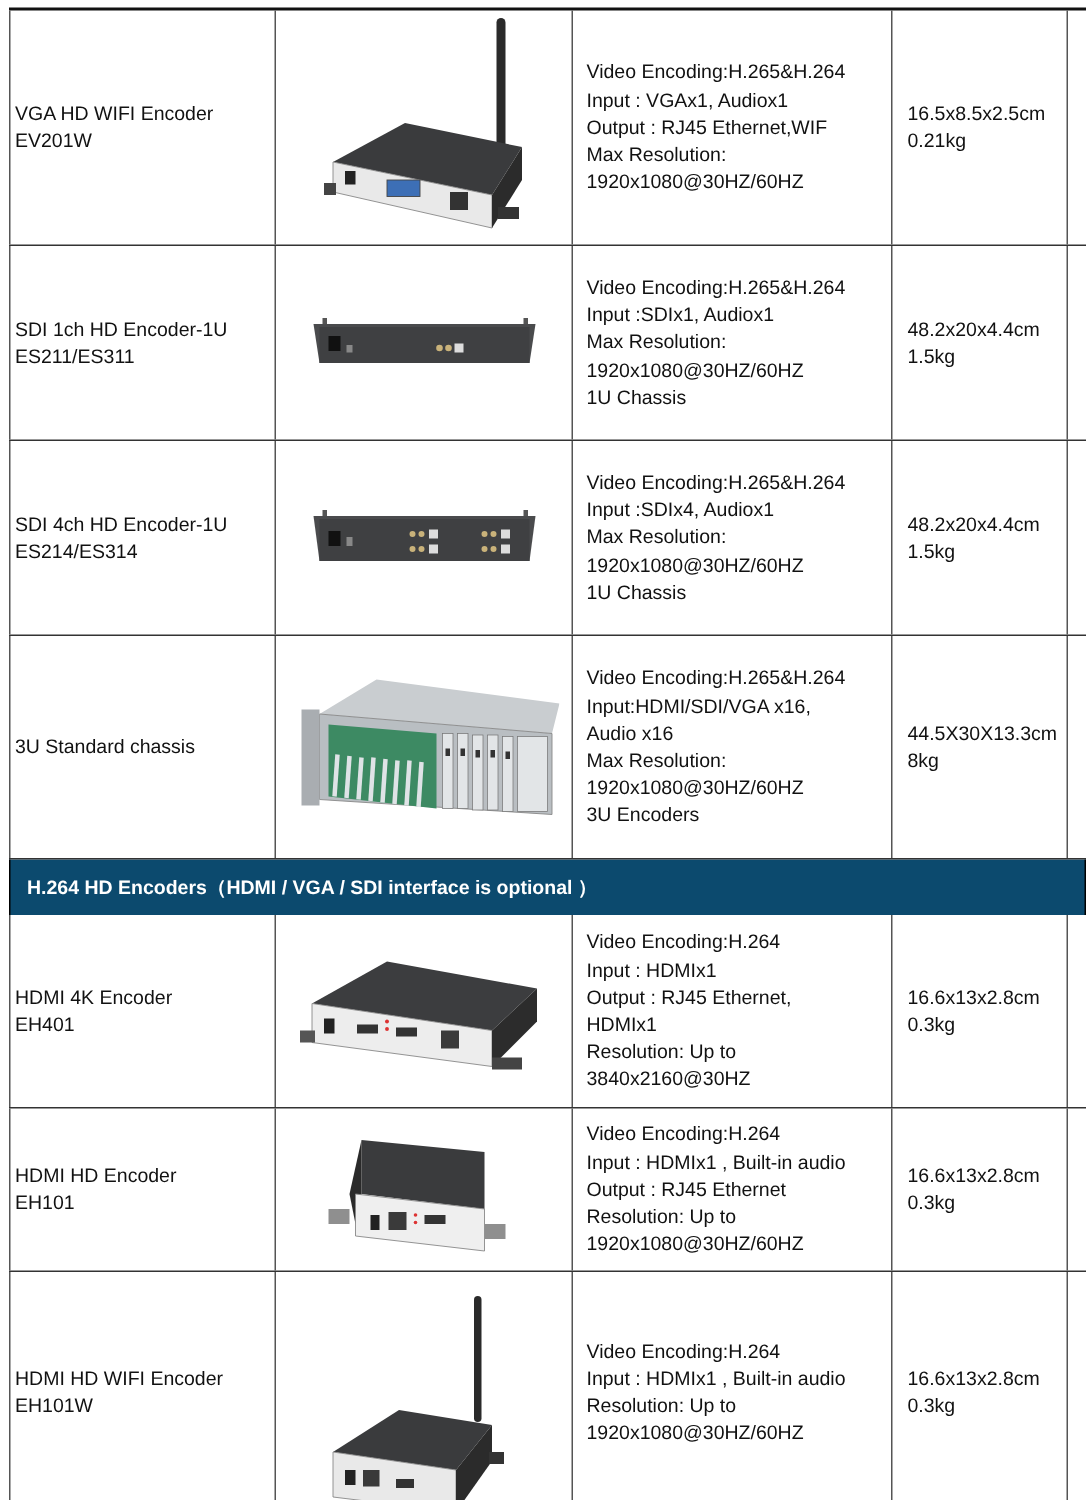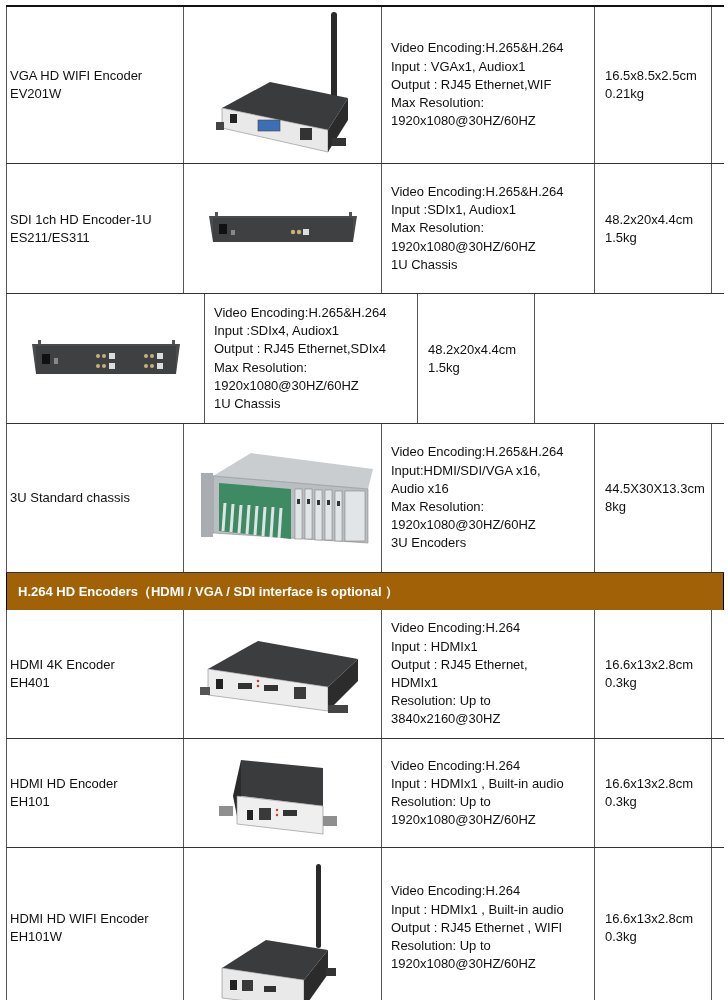--- a/index.html
+++ b/index.html
@@ -8,21 +8,21 @@
   .table { position: absolute; left: 6px; top: 5px; width: 718px;
            border-top: 2px solid #111; }
   .row { position: relative; display: flex; border-bottom: 1.5px solid #333; box-sizing: border-box; }
   .cell { box-sizing: border-box; border-left: 1.5px solid #555; display: flex; align-items: center; }
   .cell.last { border-right: 1.5px solid #555; }
   .c1 { width: 177px; padding-left: 3px; font-size: 13px; line-height: 18px; }
   .c2 { width: 198px; justify-content: center; }
   .c3 { width: 213px; padding-left: 9px; font-size: 13px; line-height: 18.2px; }
   .c4 { width: 118px; padding-left: 10px; font-size: 13px; line-height: 18px; }
   .lines span { display: block; white-space: nowrap; }
-  .section { height: 37px; background: #a16207; color: #fff; font-weight: bold; font-size: 13px;
+  .section { height: 37px; background: #0c4a6e; color: #fff; font-weight: bold; font-size: 13px;
              display: flex; align-items: center; padding-left: 11px; box-sizing: border-box;
              border-left: 1.5px solid #000; border-right: 1.5px solid #000; }
   svg { display: block; }
 </style>
 </head>
 <body>
 
 <div class="table">
 
   <div class="row" style="height:157px;">
@@ -93,20 +93,26 @@
     </div>
     <div class="cell c4 last">
       <div class="lines">
         <span>48.2x20x4.4cm</span>
         <span>1.5kg</span>
       </div>
     </div>
   </div>
 
   <div class="row" style="height:130px;">
+    <div class="cell c1">
+      <div class="lines">
+        <span>SDI 4ch HD Encoder-1U</span>
+        <span>ES214/ES314</span>
+      </div>
+    </div>
     <div class="cell c2">
       <svg width="160" height="50" viewBox="0 0 160 50">
         <rect x="12" y="6" width="3" height="4" fill="#555"></rect>
         <rect x="146" y="6" width="3" height="4" fill="#555"></rect>
         <polygon points="6,10 154,10 150,40 10,40" fill="#4a4b4d"></polygon>
         <rect x="10" y="12" width="140" height="28" fill="#3f4042"></rect>
         <rect x="16" y="20" width="8" height="10" fill="#111"></rect>
         <rect x="28" y="24" width="4" height="6" fill="#888"></rect>
         <g fill="#c9b27a">
           <circle cx="72" cy="22" r="2"></circle>
@@ -123,21 +129,20 @@
             <rect x="83" y="29" width="6" height="6"></rect>
           <rect x="131" y="19" width="6" height="6"></rect>
             <rect x="131" y="29" width="6" height="6"></rect>
         </g>
       </svg>
     </div>
     <div class="cell c3">
       <div class="lines">
         <span>Video Encoding:H.265&amp;H.264</span>
         <span>Input :SDIx4, Audiox1</span>
-        <span>Output : RJ45 Ethernet,SDIx4</span>
         <span>Max Resolution:</span>
         <span>1920x1080@30HZ/60HZ</span>
         <span>1U Chassis</span>
       </div>
     </div>
     <div class="cell c4 last">
       <div class="lines">
         <span>48.2x20x4.4cm</span>
         <span>1.5kg</span>
       </div>
@@ -261,20 +266,21 @@
         <rect x="46" y="62" width="12" height="12" fill="#3a3a3a"></rect>
         <circle cx="64" cy="64" r="1.2" fill="#d33"></circle>
           <circle cx="64" cy="69" r="1.2" fill="#d33"></circle>
         <rect x="70" y="64" width="14" height="6" fill="#333"></rect>
       </svg>
     </div>
     <div class="cell c3">
       <div class="lines">
         <span>Video Encoding:H.264</span>
         <span>Input : HDMIx1 , Built-in audio</span>
+        <span>Output : RJ45 Ethernet</span>
         <span>Resolution: Up to</span>
         <span>1920x1080@30HZ/60HZ</span>
       </div>
     </div>
     <div class="cell c4 last">
       <div class="lines">
         <span>16.6x13x2.8cm</span>
         <span>0.3kg</span>
       </div>
     </div>
@@ -296,21 +302,20 @@
         <rect x="22" y="122" width="7" height="10" fill="#222"></rect>
         <rect x="34" y="122" width="11" height="11" fill="#3a3a3a"></rect>
         <rect x="56" y="128" width="12" height="6" fill="#333"></rect>
         <rect x="118" y="110" width="10" height="8" fill="#333"></rect>
       </svg>
     </div>
     <div class="cell c3">
       <div class="lines">
         <span>Video Encoding:H.264</span>
         <span>Input : HDMIx1 , Built-in audio</span>
-        <span>Output : RJ45 Ethernet , WIFI</span>
         <span>Resolution: Up to</span>
         <span>1920x1080@30HZ/60HZ</span>
       </div>
     </div>
     <div class="cell c4 last">
       <div class="lines">
         <span>16.6x13x2.8cm</span>
         <span>0.3kg</span>
       </div>
     </div>

